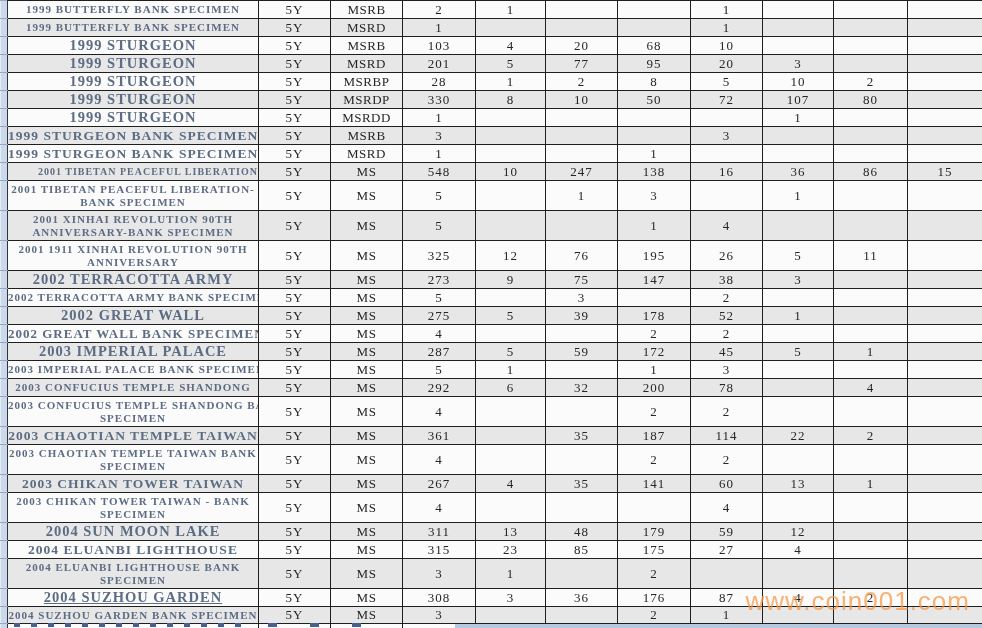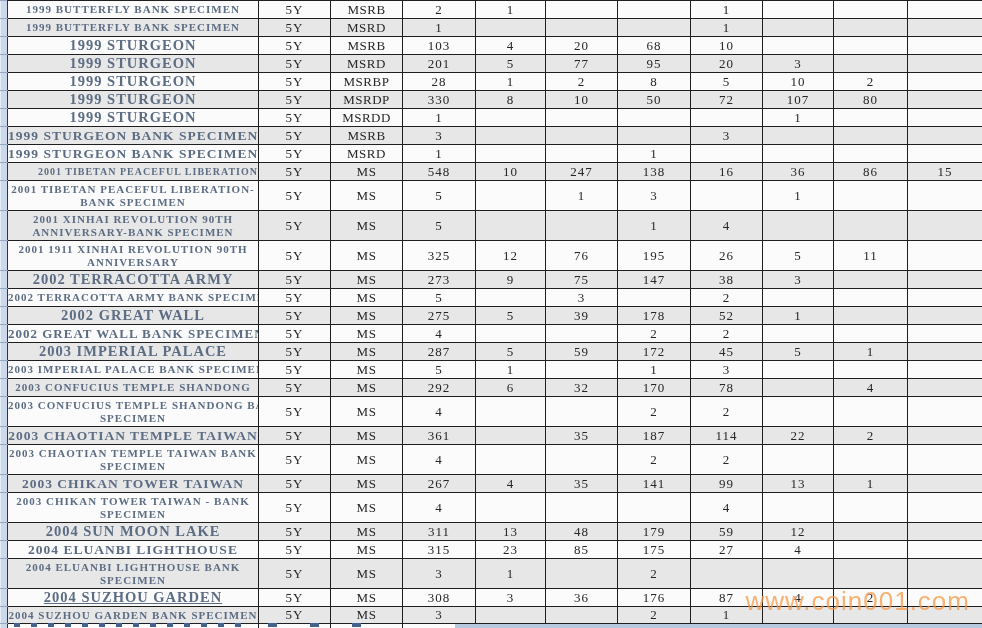--- a/index.html
+++ b/index.html
@@ -385,21 +385,21 @@
       <tr class="r-even">
         <td class="rowhead"></td>
         <td class="name" style="font-size: 11px;">
           <span class="nm-line">2003 CONFUCIUS TEMPLE SHANDONG</span>
         </td>
         <td class="val period">5Y</td>
         <td class="val grade">MS</td>
         <td class="val total">292</td>
         <td class="val count">6</td>
         <td class="val count">32</td>
-        <td class="val count">170</td>
+        <td class="val count">200</td>
         <td class="val count">78</td>
         <td class="val count"></td>
         <td class="val count">4</td>
         <td class="val count"></td>
       </tr>
       <tr class="r-odd tall">
         <td class="rowhead"></td>
         <td class="name" style="font-size: 11px;">
           <span class="nm-line">2003 CONFUCIUS TEMPLE SHANDONG BANK</span>
           <span class="nm-line">SPECIMEN</span>
@@ -452,21 +452,21 @@
         <td class="rowhead"></td>
         <td class="name" style="font-size: 13.5px;">
           <span class="nm-line">2003 CHIKAN TOWER TAIWAN</span>
         </td>
         <td class="val period">5Y</td>
         <td class="val grade">MS</td>
         <td class="val total">267</td>
         <td class="val count">4</td>
         <td class="val count">35</td>
         <td class="val count">141</td>
-        <td class="val count">99</td>
+        <td class="val count">60</td>
         <td class="val count">13</td>
         <td class="val count">1</td>
         <td class="val count"></td>
       </tr>
       <tr class="r-odd tall">
         <td class="rowhead"></td>
         <td class="name" style="font-size: 11px;">
           <span class="nm-line">2003 CHIKAN TOWER TAIWAN - BANK</span>
           <span class="nm-line">SPECIMEN</span>
         </td>

